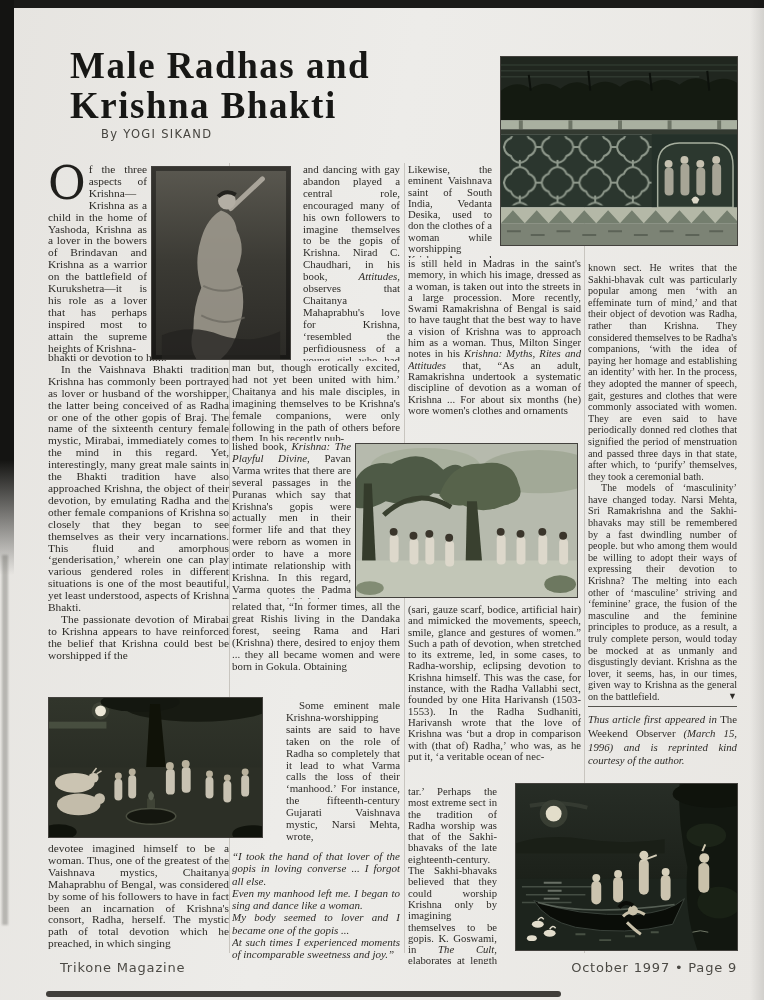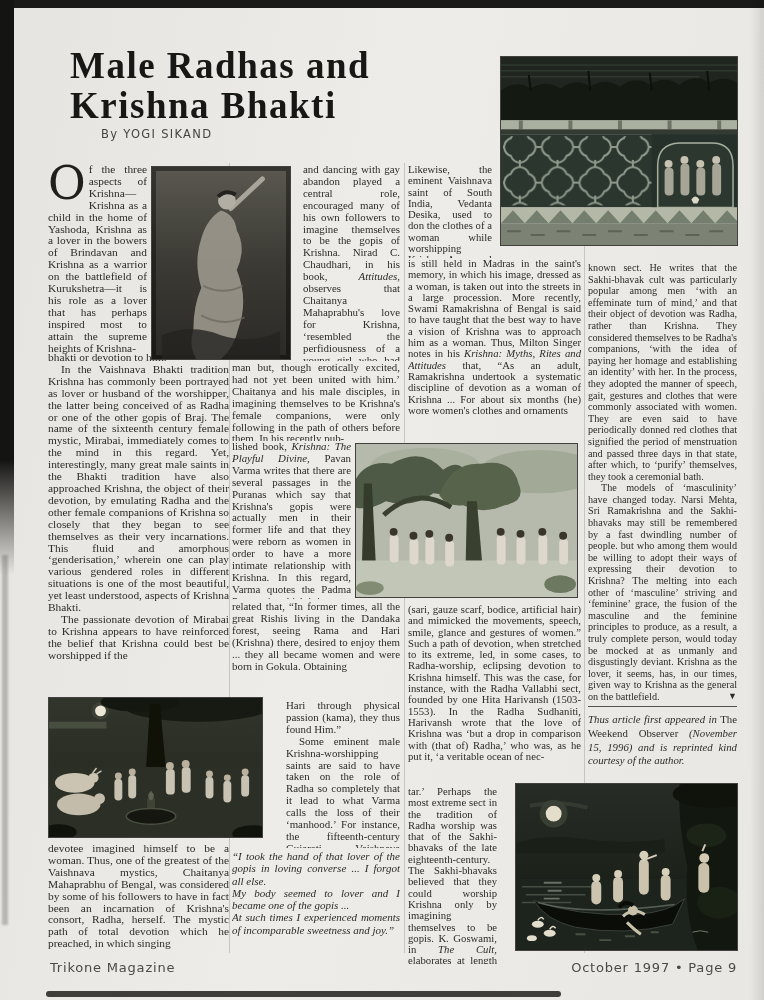--- a/index.html
+++ b/index.html
@@ -38,21 +38,21 @@
   .endmark{float:right;font-size:9px;font-style:normal;}
   .fnrule{position:absolute;left:588px;top:706px;width:149px;height:1px;background:#55534e;}
   .footnote{position:absolute;left:588px;top:713px;width:149px;font-style:italic;
             font-size:10.8px;line-height:13.8px;text-align:justify;}
   
   .img{position:absolute;box-sizing:border-box;border:1px solid #43413d;}
   .img svg{display:block;width:100%;height:100%;}
   
   .footer{position:absolute;top:960px;font-family:"DejaVu Sans",sans-serif;
           font-size:13px;letter-spacing:.8px;color:#4c4a45;}
-  .footer.left{left:50px;text-align:right;}
+  .footer.left{left:60px;text-align:right;}
   .footer.right{right:27px;}
 </style>
 </head>
 <body>
 
 <div class="page">
 
   <div class="scan-top"></div>
   <div class="scan-left"></div>
   <div class="scan-left2"></div>
@@ -87,25 +87,25 @@
   <div class="seg c2" style="left:232px;top:362px;width:168px;height:79px;">
     <p>man but, though erotically excited, had not yet been united with him.’ Chaitanya and his male disciples, in imagining themselves to be Krishna's female companions, were only following in the path of others before them. In his recently pub-</p>
   </div>
   <div class="seg c2" style="left:232px;top:441px;width:119px;height:158px;">
     <p><span>lished book, </span><span style="font-style: italic;">Krishna: The Playful Divine</span><span>, Pavan Varma writes that there are several passages in the Puranas which say that Krishna's gopis were actually men in their former life and that they were reborn as women in order to have a more intimate relationship with Krishna. In this regard, Varma quotes the Padma Purana, in which it is</span></p>
   </div>
   <div class="seg c2" style="left:232px;top:601px;width:168px;height:98px;">
     <p>related that, “In former times, all the great Rishis living in the Dandaka forest, seeing Rama and Hari (Krishna) there, desired to enjoy them ... they all became women and were born in Gokula. Obtaining</p>
   </div>
   <div class="seg c2" style="left:286px;top:700px;width:114px;height:148px;">
-    <p>Hari through physical passion (kama), they thus found Him.”</p>
     <p class="ind">Some eminent male Krishna-worshipping saints are said to have taken on the role of Radha so completely that it lead to what Varma calls the loss of their ‘manhood.’ For instance, the fifteenth-century Gujarati Vaishnava mystic, Narsi Mehta, wrote,</p>
   </div>
   <div class="seg quote" style="left:232px;top:850px;width:168px;height:125px;">
     <p>“I took the hand of that lover of the gopis in loving converse ... I forgot all else.</p>
+    <p>Even my manhood left me. I began to sing and dance like a woman.</p>
     <p>My body seemed to lover and I became one of the gopis ...</p>
     <p>At such times I experienced moments of incomparable sweetness and joy.”</p>
   </div>
 
   <div class="seg c3" style="left:408px;top:164px;width:84px;height:94px;">
     <p>Likewise, the eminent Vaishnava saint of South India, Vedanta Desika, used to don the clothes of a woman while worshipping Krishna. An annual festival</p>
   </div>
   <div class="seg c3" style="left:408px;top:258px;width:173px;height:186px;">
     <p><span>is still held in Madras in the saint's memory, in which his image, dressed as a woman, is taken out into the streets in a large procession. More recently, Swami Ramakrishna of Bengal is said to have taught that the best way to have a vision of Krishna was to approach him as a woman. Thus, Milton Singer notes in his </span><span style="font-style: italic;">Krishna: Myths, Rites and Attitudes</span><span> that, “As an adult, Ramakrishna undertook a systematic discipline of devotion as a woman of Krishna ... For about six months (he) wore women's clothes and ornaments</span></p>
   </div>
@@ -114,21 +114,21 @@
   </div>
   <div class="seg c3" style="left:408px;top:786px;width:89px;height:178px;">
     <p><span>tar.’ Perhaps the most extreme sect in the tradition of Radha worship was that of the Sakhi-bhavaks of the late eighteenth-century. The Sakhi-bhavaks believed that they could worship Krishna only by imagining themselves to be gopis. K. Goswami, in </span><span style="font-style: italic;">The Cult</span><span>, elaborates at length about the doctrines of this little-</span></p>
   </div>
 
   <div class="seg c4" style="left:588px;top:262px;width:149px;height:440px;">
     <p>known sect. He writes that the Sakhi-bhavak cult was particularly popular among men ‘with an effeminate turn of mind,’ and that their object of devotion was Radha, rather than Krishna. They considered themselves to be Radha's companions, ‘with the idea of paying her homage and establishing an identity’ with her. In the process, they adopted the manner of speech, gait, gestures and clothes that were commonly associated with women. They are even said to have periodically donned red clothes that signified the period of menstruation and passed three days in that state, after which, to ‘purify’ themselves, they took a ceremonial bath.</p>
     <p class="ind"><span>The models of ‘masculinity’ have changed today. Narsi Mehta, Sri Ramakrishna and the Sakhi-bhavaks may still be remembered by a fast dwindling number of people. but who among them would be willing to adopt their ways of expressing their devotion to Krishna? The melting into each other of ‘masculine’ striving and ‘feminine’ grace, the fusion of the masculine and the feminine principles to produce, as a result, a truly complete person, would today be mocked at as unmanly and disgustingly deviant. Krishna as the lover, it seems, has, in our times, given way to Krishna as the general on the battlefield.</span><span class="endmark">▼</span></p>
   </div>
   <div class="fnrule"></div>
-  <div class="footnote"><span>Thus article first appeared in </span><span style="font-style: normal;">The Weekend Observer </span><span>(November 15, 1996) and is reprinted kind courtesy of the author.</span></div>
+  <div class="footnote"><span>Thus article first appeared in </span><span style="font-style: normal;">The Weekend Observer </span><span>(March 15, 1996) and is reprinted kind courtesy of the author.</span></div>
 
   <div class="img" style="left:151px;top:166px;width:140px;height:194px;">
     <svg viewBox="0 0 140 194" preserveAspectRatio="none">
       <defs>
         <linearGradient id="g1" x1="0" y1="0" x2="0" y2="1">
           <stop offset="0" stop-color="#5a5850"></stop>
             <stop offset=".5" stop-color="#3b3a34"></stop>
             <stop offset="1" stop-color="#2b2a26"></stop>
         </linearGradient>
       </defs>

